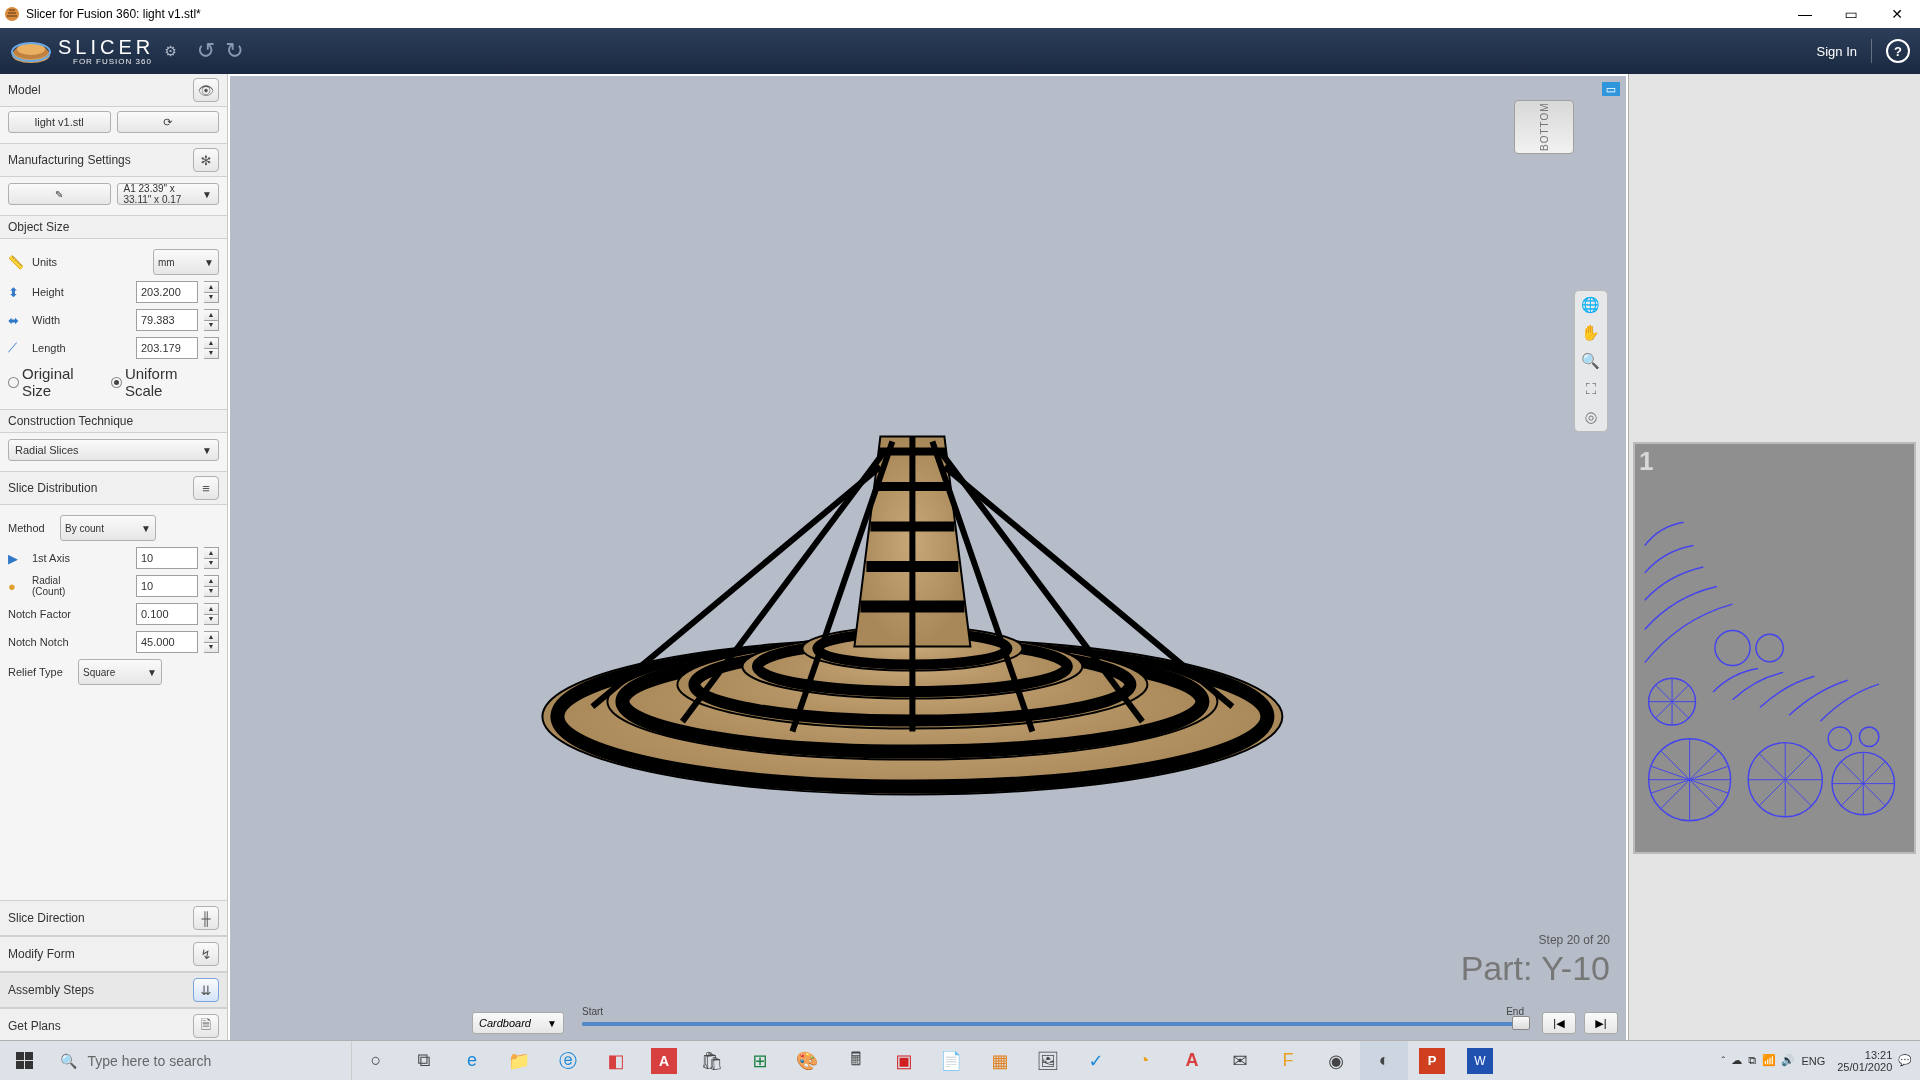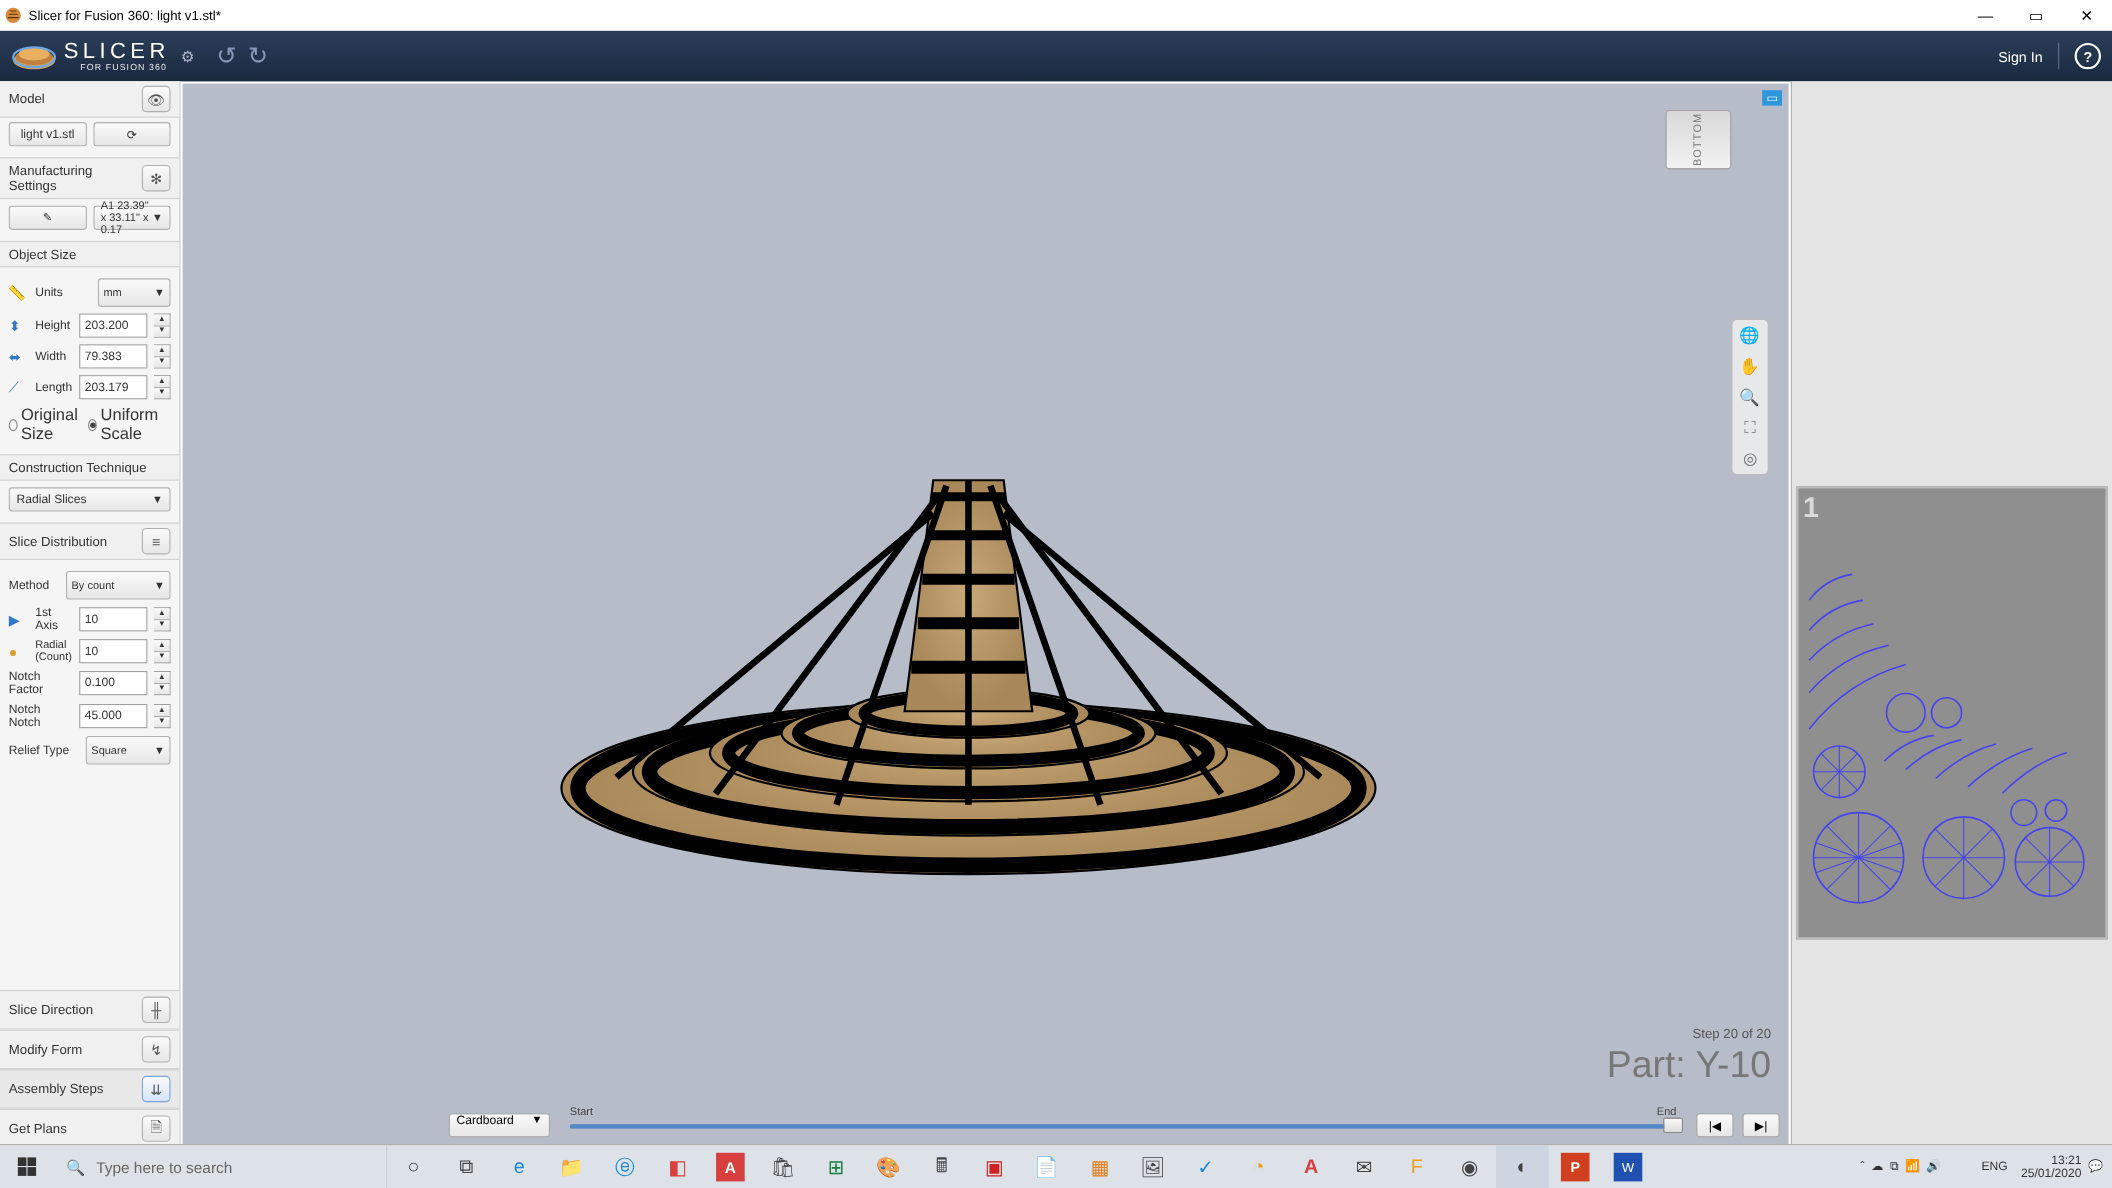--- a/index.html
+++ b/index.html
@@ -19,21 +19,21 @@
 .gear-small { color: #b0b8c8; margin-left: 10px; font-size: 14px; }
 .nav-arrows { margin-left: 20px; display: flex; gap: 10px; }
 .nav-arrow { color: #8899b8; font-size: 22px; }
 .topbar-right { margin-left: auto; display: flex; align-items: center; gap: 14px; color: #fff; font-size: 13px; }
 .divider-v { width: 1px; height: 24px; background: rgba(255,255,255,.3); }
 .help-btn { width: 24px; height: 24px; border: 2px solid #fff; border-radius: 50%; display: flex; align-items: center; justify-content: center; font-weight: bold; font-size: 13px; }
 
 .main { display: flex; height: 970px; }
 
 
-.sidebar { width: 164px; background: #f5f5f5; border-right: 1px solid #c8c8c8; display: flex; flex-direction: column; font-size: 12px; color: #333; }
+.sidebar { width: 228px; background: #f5f5f5; border-right: 1px solid #c8c8c8; display: flex; flex-direction: column; font-size: 12px; color: #333; }
 .sec-header { display: flex; align-items: center; padding: 4px 8px; border-bottom: 1px solid #d0d0d0; border-top: 1px solid #d0d0d0; background: #f0f0f0; }
 .sec-header.first { border-top: none; }
 .sec-header .lbl { flex: 1; font-size: 12px; }
 .sec-icon { width: 26px; height: 24px; background: linear-gradient(to bottom,#fafafa,#e6e6e6); border: 1px solid #b0b0b0; border-radius: 4px; display: flex; align-items: center; justify-content: center; font-size: 13px; color: #555; }
 .sec-icon.active { background: linear-gradient(to bottom,#fafafa,#d4e4f9); border-color: #7aa5d8; }
 .sec-body { padding: 4px 8px 10px 8px; }
 .file-row { display: flex; gap: 6px; }
 .file-box { flex: 1; height: 22px; background: linear-gradient(to bottom,#fafafa,#e6e6e6); border: 1px solid #b0b0b0; border-radius: 3px; display: flex; align-items: center; justify-content: center; font-size: 11px; }
 .refresh-btn { width: 26px; }
 .settings-row { display: flex; gap: 6px; margin-top: 2px; }
@@ -62,21 +62,21 @@
 .viewcube { position: absolute; top: 24px; right: 52px; width: 60px; height: 54px; background: linear-gradient(to bottom,#f2f2f2,#d8d8d8); border: 1px solid #a0a0a0; border-radius: 4px; display: flex; align-items: center; justify-content: center; font-size: 10px; color: #777; letter-spacing: 1px; writing-mode: vertical-rl; transform: rotate(180deg); }
 .view-tools { position: absolute; right: 18px; top: 214px; width: 34px; background: rgba(240,240,240,.85); border: 1px solid #bbb; border-radius: 5px; display: flex; flex-direction: column; }
 .view-tools div { height: 28px; display: flex; align-items: center; justify-content: center; color: #777; font-size: 15px; }
 .canvas { position: absolute; left: 50%; top: 50%; transform: translate(-52%,-46%); }
 
 .status-row { position: absolute; bottom: 54px; right: 16px; text-align: right; }
 .step-txt { font-size: 12px; color: #555; }
 .part-txt { font-size: 34px; color: #777; margin-top: 2px; }
 
 .btm-bar { position: absolute; bottom: 2px; left: 0; right: 0; height: 34px; display: flex; align-items: center; padding: 0 8px; gap: 8px; }
-.material-select { width: 92px; height: 22px; background: linear-gradient(to bottom,#fafafa,#e6e6e6); border: 1px solid #aaa; border-radius: 3px; font-size: 11px; display: flex; padding: 0 6px; margin-left: 234px; }
+.material-select { width: 92px; height: 22px; background: linear-gradient(to bottom,#fafafa,#e6e6e6); border: 1px solid #aaa; border-radius: 3px; font-size: 11px; display: flex; align-items: center; padding: 0 6px; margin-left: 234px; font-style: italic; }
 .slider-box { flex: 1; position: relative; height: 22px; margin: 0 10px; }
 .slider-track { position: absolute; top: 10px; left: 0; right: 0; height: 4px; background: #8699b0; border-radius: 2px; }
 .slider-fill { position: absolute; top: 10px; left: 0; right: 0; height: 4px; background: #5088c8; border-radius: 2px; }
 .slider-thumb { position: absolute; top: 4px; right: -6px; width: 18px; height: 14px; background: linear-gradient(to bottom,#fafafa,#ddd); border: 1px solid #888; border-radius: 2px; }
 .slider-lbl { position: absolute; top: -6px; font-size: 10px; color: #444; }
 .play-btn { width: 34px; height: 22px; background: linear-gradient(to bottom,#fafafa,#e6e6e6); border: 1px solid #aaa; border-radius: 3px; display: flex; align-items: center; justify-content: center; font-size: 11px; }
 
 
 .right-panel { width: 292px; background: #e4e4e4; border-left: 1px solid #adadad; position: relative; }
 .rp-title { text-align: center; font-size: 12px; color: #333; padding: 10px 0; }
@@ -84,21 +84,21 @@
 .sheet-num { position: absolute; top: 2px; left: 4px; font-size: 26px; color: #d8d8d8; font-weight: bold; }
 
 
 .taskbar { position: absolute; bottom: 0; left: 0; right: 0; height: 40px; background: #dce2e8; display: flex; align-items: center; border-top: 1px solid #b0b0b0; }
 .start-btn { width: 48px; height: 40px; display: flex; align-items: center; justify-content: center; color: #333; }
 .search-box { width: 304px; height: 40px; display: flex; align-items: center; padding: 0 12px; border-right: 1px solid #ccc; color: #666; font-size: 14px; gap: 10px; }
 .task-icons { display: flex; align-items: center; height: 40px; }
 .task-icons .ti { width: 48px; height: 40px; display: flex; align-items: center; justify-content: center; font-size: 18px; color: #444; }
 .task-icons .ti.active { background: #cdd6e0; }
 .tray { margin-left: auto; display: flex; align-items: center; gap: 6px; padding: 0 8px; font-size: 11px; color: #333; height: 40px; }
-.tray .tx { font-size: 11px; margin-left: 30px; }
+.tray .tx { font-size: 11px; }
 .tray .clock { text-align: right; margin-left: 6px; }
 </style>
 </head>
 <body>
 
 <div class="titlebar">
   <svg class="app-icon" viewBox="0 0 16 16">
       <circle cx="8" cy="8" r="7" fill="#d88a3c"></circle>
       <path d="M3 10 L13 10 M4 7 L12 7 M5 4 L11 4" stroke="#5a3310" stroke-width="1"></path>
     </svg>

